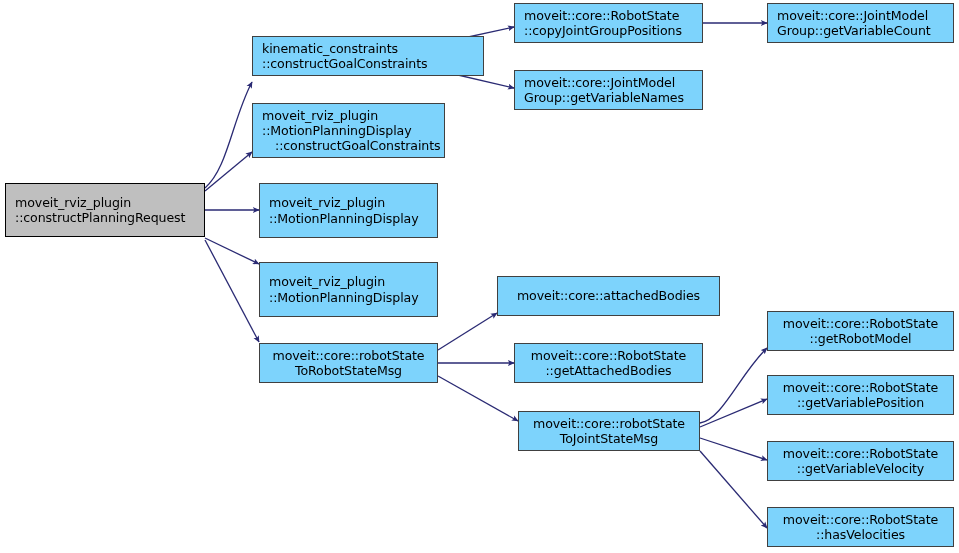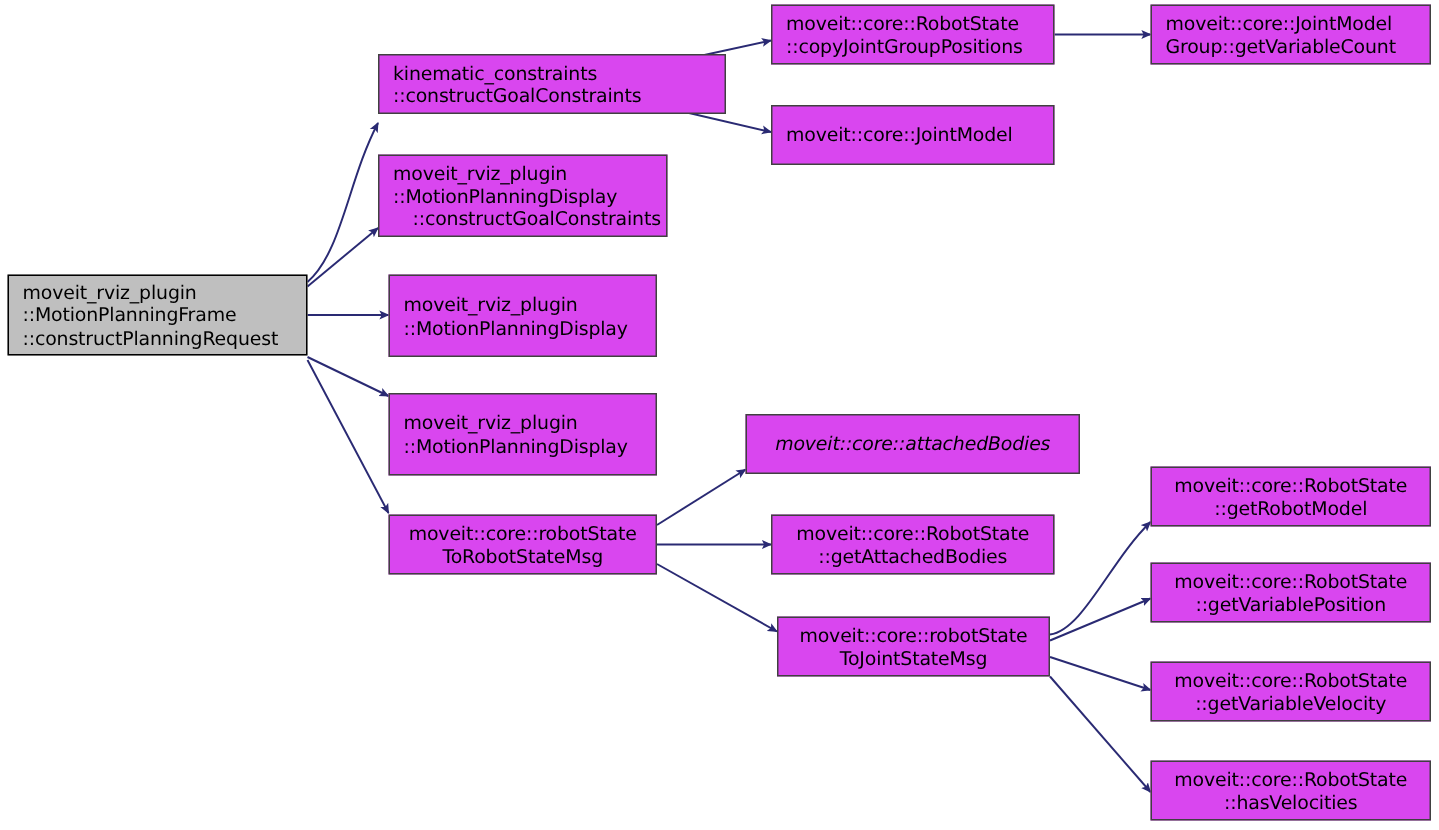--- a/index.html
+++ b/index.html
@@ -25,21 +25,21 @@
     pointer-events: none;
   }
   .node {
     position: absolute;
     box-sizing: border-box;
     display: flex;
     flex-direction: column;
     align-items: center;
     justify-content: center;
     border: 1px solid #404040;
-    background: #d946ef;
+    background: #7dd3fc;
     color: #000000;
     font-size: 12.6px;
     line-height: 15.2px;
     letter-spacing: -0.1px;
     text-align: center;
     white-space: nowrap;
     z-index: 2;
   }
   .node.current {
     background: #bfbfbf;
@@ -81,21 +81,20 @@
         <path d="M 700,423 C 722,420 740,374 767,348" marker-end="url(#arrow)" stroke="#2a2a73"></path>
         <path d="M 700,427 L 767,399" marker-end="url(#arrow)" stroke="#2a2a73"></path>
         <path d="M 700,438 L 767,460" marker-end="url(#arrow)" stroke="#2a2a73"></path>
         <path d="M 700,451 L 767,528" marker-end="url(#arrow)" stroke="#2a2a73"></path>
       </g>
   </svg>
 
   <div id="node-layer">
       <div class="node current lalign" title="moveit_rviz_plugin::MotionPlanningFrame::constructPlanningRequest" style="left: 5px; top: 183px; width: 200px; height: 54px;">
         <span class="ln">moveit_rviz_plugin</span>
-        <span class="ln">::MotionPlanningFrame</span>
         <span class="ln">::constructPlanningRequest</span>
       </div>
       <div class="node lalign" title="kinematic_constraints::constructGoalConstraints" style="left: 252px; top: 36px; width: 232px; height: 40px;">
         <span class="ln">kinematic_constraints</span>
         <span class="ln">::constructGoalConstraints</span>
       </div>
       <div class="node lalign" title="moveit_rviz_plugin::MotionPlanningDisplay::getCurrentPlanningGroup" style="left: 252px; top: 103px; width: 193px; height: 55px;">
         <span class="ln">moveit_rviz_plugin</span>
         <span class="ln">::MotionPlanningDisplay</span>
         <span class="ln indent">::constructGoalConstraints</span>
@@ -111,22 +110,23 @@
       <div class="node" title="moveit::core::robotStateToRobotStateMsg" style="left: 259px; top: 343px; width: 179px; height: 40px;">
         <span class="ln">moveit::core::robotState</span>
         <span class="ln">ToRobotStateMsg</span>
       </div>
       <div class="node lalign" title="moveit::core::RobotState::copyJointGroupPositions" style="left: 514px; top: 3px; width: 189px; height: 40px;">
         <span class="ln">moveit::core::RobotState</span>
         <span class="ln">::copyJointGroupPositions</span>
       </div>
       <div class="node lalign" title="moveit::core::JointModelGroup::getVariableNames" style="left: 514px; top: 70px; width: 189px; height: 40px;">
         <span class="ln">moveit::core::JointModel</span>
+        <span class="ln">Group::getVariableNames</span>
       </div>
-      <div class="node" title="moveit::core::attachedBodiesToAttachedCollisionObjectMsgs" style="left: 497px; top: 276px; width: 223px; height: 40px; font-style: italic;">
+      <div class="node" title="moveit::core::attachedBodiesToAttachedCollisionObjectMsgs" style="left: 497px; top: 276px; width: 223px; height: 40px;">
         <span class="ln">moveit::core::attachedBodies</span>
       </div>
       <div class="node" title="moveit::core::RobotState::getAttachedBodies" style="left: 514px; top: 343px; width: 189px; height: 40px;">
         <span class="ln">moveit::core::RobotState</span>
         <span class="ln">::getAttachedBodies</span>
       </div>
       <div class="node" title="moveit::core::robotStateToJointStateMsg" style="left: 518px; top: 411px; width: 182px; height: 40px;">
         <span class="ln">moveit::core::robotState</span>
         <span class="ln">ToJointStateMsg</span>
       </div>

